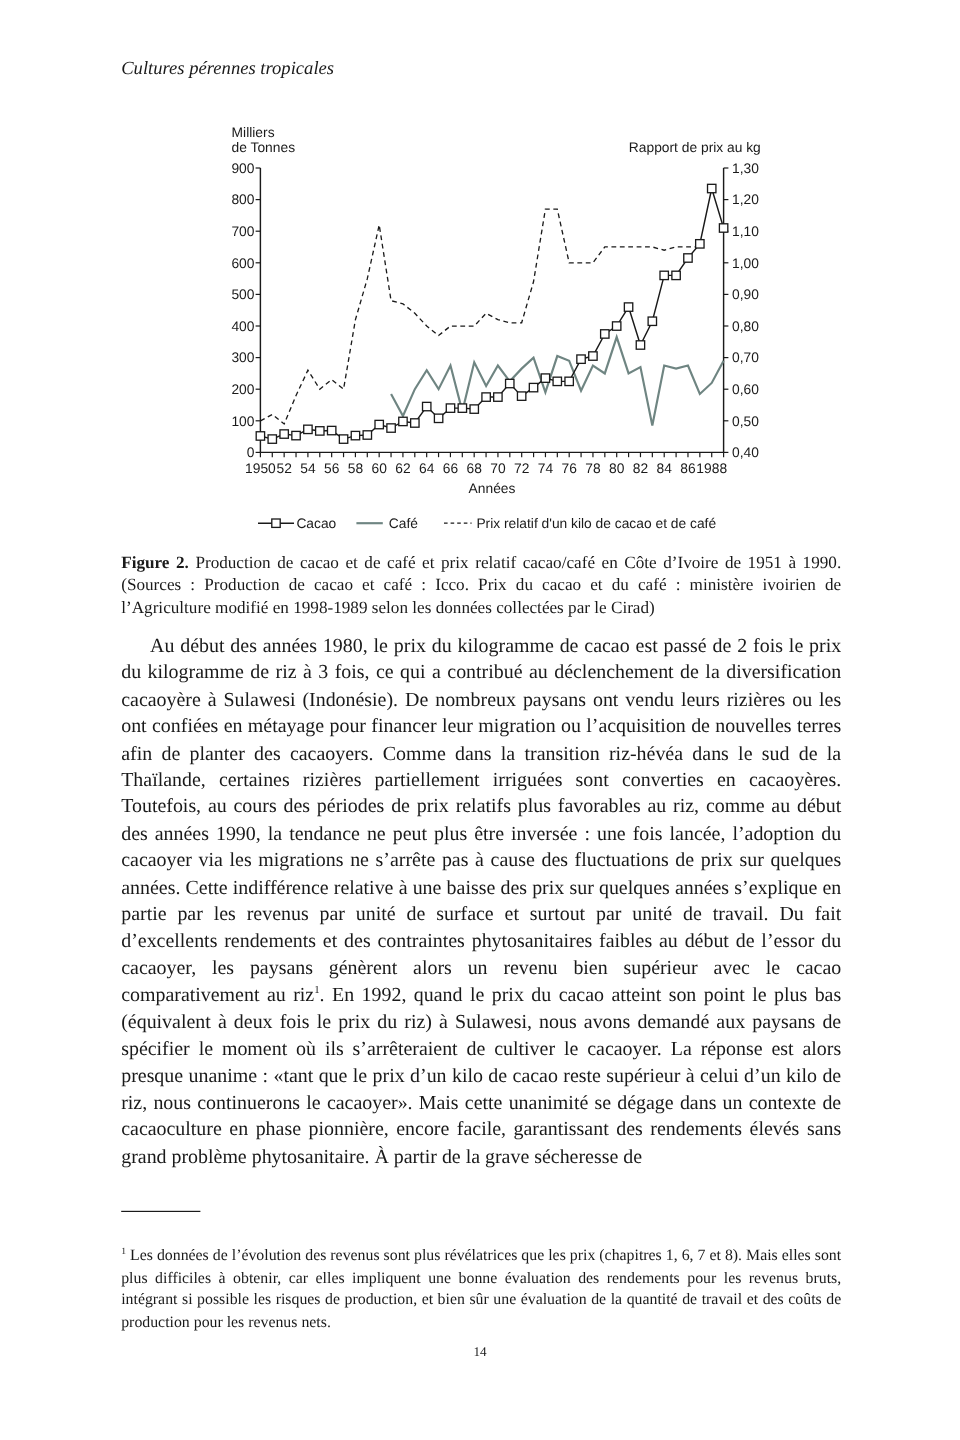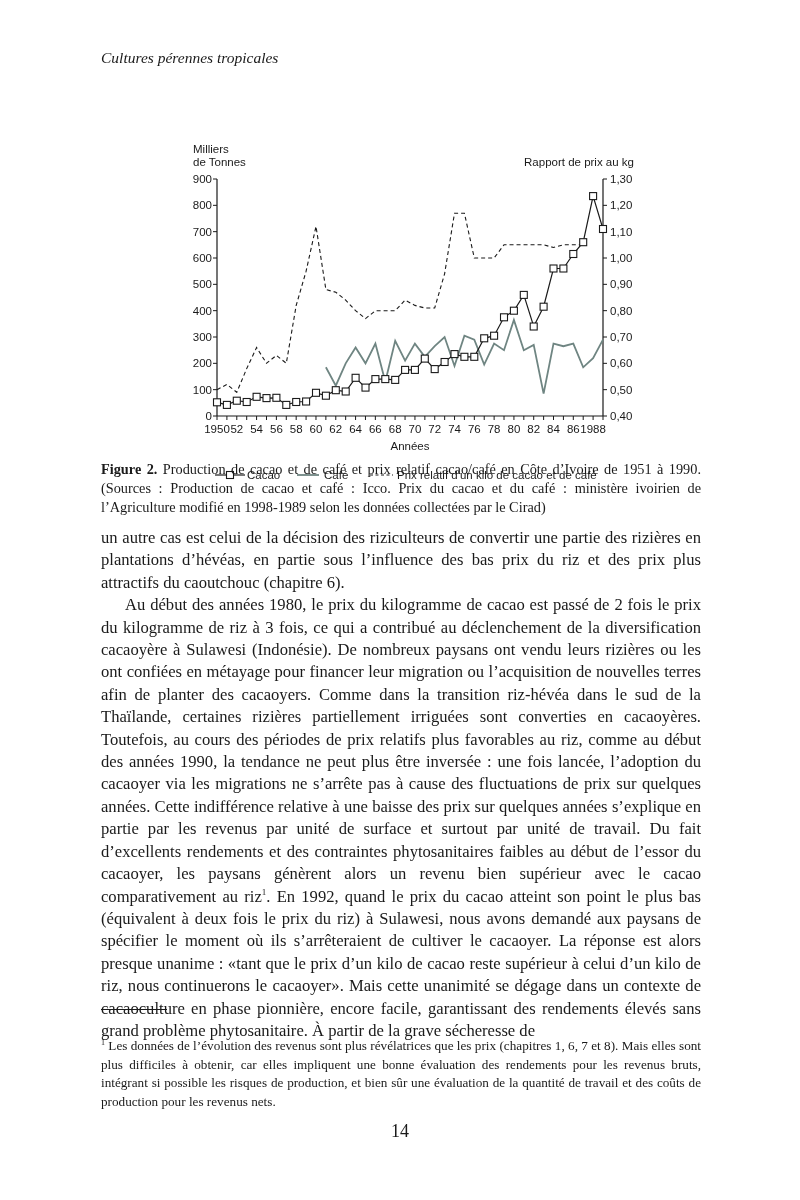--- a/index.html
+++ b/index.html
@@ -1,30 +1,30 @@
 <!DOCTYPE html>
 <html><head>
 <meta charset="utf-8">
 <style>
   html, body { margin: 0; padding: 0; background: #ffffff; }
   body { width: 800px; height: 1200px; position: relative; overflow: hidden; font-family: "Liberation Serif", serif; color: #1a1a1a; }
   .running-head { position: absolute; left: 101px; top: 49px; font-style: italic; font-size: 15.5px; }
-  .figure { position: absolute; left: 180px; top: 100px; width: 470px; height: 355px; margin-top: 39px; }
+  .figure { position: absolute; left: 180px; top: 100px; width: 470px; height: 355px; }
   .figure svg { position: absolute; left: 0; top: 0; }
   .svg-text { font-family: "Liberation Sans", sans-serif; font-size: 11.5px; fill: #1a1a1a; }
   .caption { position: absolute; left: 101px; top: 460px; width: 600px; font-size: 14.3px; line-height: 19px; text-align: justify; }
   .caption b { font-weight: bold; margin-top: 20px; }
   .body-text { position: absolute; left: 101px; top: 527px; width: 600px; font-size: 16.6px; line-height: 22.4px; text-align: justify; }
   .body-text p { margin: 0; }
   .body-text p.indent { text-indent: 24px; }
   .body-text sup { font-size: 9px; vertical-align: super; line-height: 0; }
   .fn-rule { position: absolute; left: 101px; top: 1009px; width: 66px; border-top: 1px solid #1a1a1a; }
   .footnote { position: absolute; left: 101px; top: 1013px; width: 600px; font-size: 13.2px; line-height: 18.5px; text-align: justify; margin-top: 24px; }
   .footnote sup { font-size: 8px; vertical-align: super; line-height: 0; }
-  .page-number { position: absolute; left: 0; width: 800px; top: 1121px; text-align: center; font-size: 18px; }
+  .page-number { position: absolute; left: 0; width: 800px; top: 1121px; text-align: center; font-size: 11px; }
 </style>
 </head>
 <body>
 
 <div class="running-head">Cultures pérennes tropicales</div>
 
 <div class="figure">
   <svg id="chart-svg" width="470" height="355" viewBox="180 100 470 355" xmlns="http://www.w3.org/2000/svg">
     <text class="svg-text" x="193" y="114">Milliers</text>
     <text class="svg-text" x="193" y="127">de Tonnes</text>
@@ -196,21 +196,20 @@
       </g>
     </g>
   </svg>
 </div>
 
 <div class="caption">
   <b>Figure 2.</b><span> Production de cacao et de café et prix relatif cacao/café en Côte d’Ivoire de 1951 à 1990. (Sources : Production de cacao et café : Icco. Prix du cacao et du café : ministère ivoirien de l’Agriculture modifié en 1998-1989 selon les données collectées par le Cirad)</span>
 </div>
 
 <div class="body-text">
-  <p>un autre cas est celui de la décision des riziculteurs de convertir une partie des rizières en plantations d’hévéas, en partie sous l’influence des bas prix du riz et des prix plus attractifs du caoutchouc (chapitre 6).</p>
   <p class="indent"><span>Au début des années 1980, le prix du kilogramme de cacao est passé de 2 fois le prix du kilogramme de riz à 3 fois, ce qui a contribué au déclenchement de la diversification cacaoyère à Sulawesi (Indonésie). De nombreux paysans ont vendu leurs rizières ou les ont confiées en métayage pour financer leur migration ou l’acquisition de nouvelles terres afin de planter des cacaoyers. Comme dans la transition riz-hévéa dans le sud de la Thaïlande, certaines rizières partiellement irriguées sont converties en cacaoyères. Toutefois, au cours des périodes de prix relatifs plus favorables au riz, comme au début des années 1990, la tendance ne peut plus être inversée : une fois lancée, l’adoption du cacaoyer via les migrations ne s’arrête pas à cause des fluctuations de prix sur quelques années. Cette indifférence relative à une baisse des prix sur quelques années s’explique en partie par les revenus par unité de surface et surtout par unité de travail. Du fait d’excellents rendements et des contraintes phytosanitaires faibles au début de l’essor du cacaoyer, les paysans génèrent alors un revenu bien supérieur avec le cacao comparativement au riz</span><sup>1</sup><span>. En 1992, quand le prix du cacao atteint son point le plus bas (équivalent à deux fois le prix du riz) à Sulawesi, nous avons demandé aux paysans de spécifier le moment où ils s’arrêteraient de cultiver le cacaoyer. La réponse est alors presque unanime : «tant que le prix d’un kilo de cacao reste supérieur à celui d’un kilo de riz, nous continuerons le cacaoyer». Mais cette unanimité se dégage dans un contexte de cacaoculture en phase pionnière, encore facile, garantissant des rendements élevés sans grand problème phytosanitaire. À partir de la grave sécheresse de</span></p>
 </div>
 
 <div class="fn-rule"></div>
 <div class="footnote">
   <sup>1</sup><span> Les données de l’évolution des revenus sont plus révélatrices que les prix (chapitres 1, 6, 7 et 8). Mais elles sont plus difficiles à obtenir, car elles impliquent une bonne évaluation des rendements pour les revenus bruts, intégrant si possible les risques de production, et bien sûr une évaluation de la quantité de travail et des coûts de production pour les revenus nets.</span>
 </div>
 
 <div class="page-number">14</div>
 

